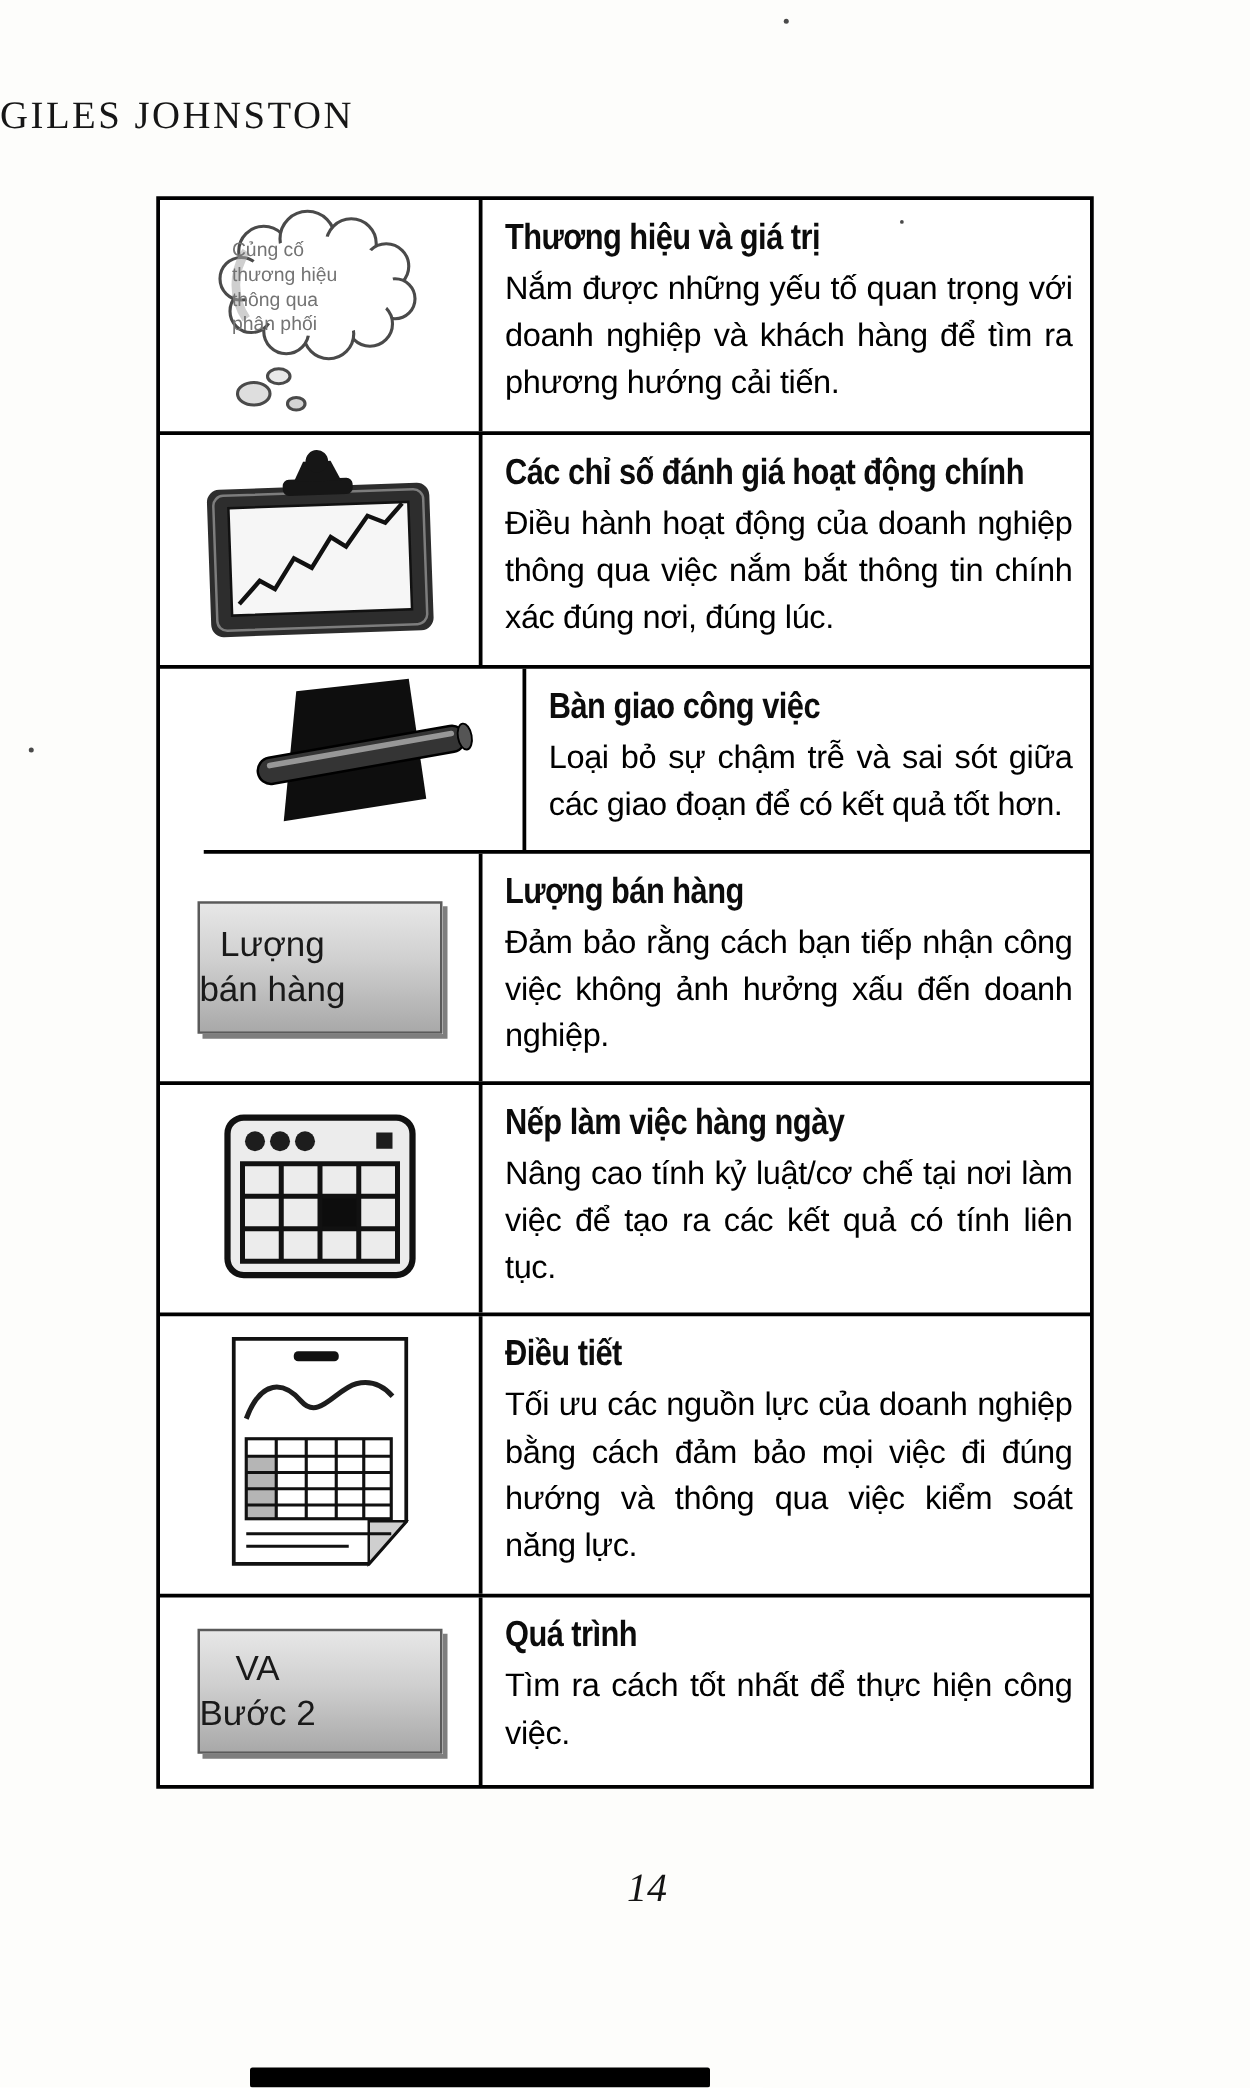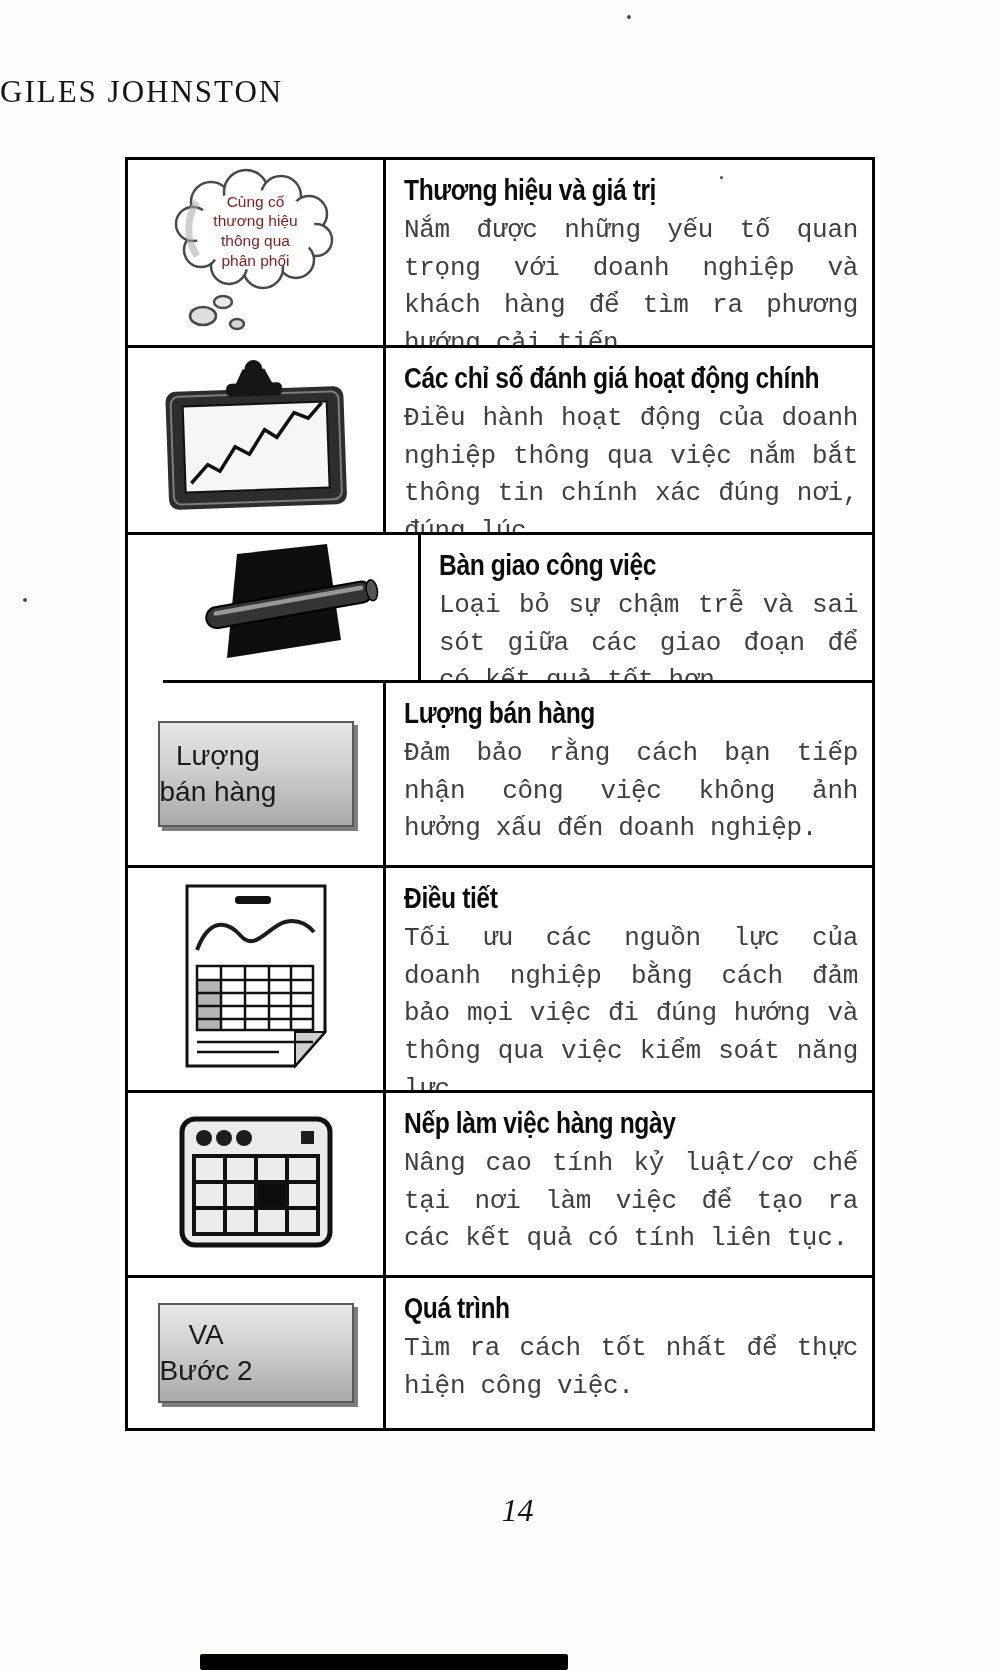--- a/index.html
+++ b/index.html
@@ -29,30 +29,30 @@
     position:relative;
   }
   .text-cell { flex:1; padding:14px 14px 8px 18px; overflow:hidden; }
   .title {
     font-weight:bold; font-size:29px; letter-spacing:-0.5px;
     transform:scaleX(0.85); transform-origin:left center;
     white-space:nowrap; margin-bottom:5px; color:#0c0c0c;
   }
   .desc {
     font-size:26px; line-height:1.45; text-align:justify;
-    letter-spacing:-0.3px; color:#404040;font-family:Liberation Mono, monospace;
+    letter-spacing:-0.3px; color:#000000;
   }
   .r1 { height:188px; } .r2 { height:187px; } .r3 { height:148px;margin-left:35px; }
   .r4 { height:185px; } .r5 { height:225px; } .r6 { height:185px; }
   .r7 { height:150px; }
   .icon-wrap { position:relative; }
   .cloud-label {
     position:absolute; top:30px; left:35px; width:140px;
-    text-align:center; font-size:15.5px; line-height:1.28;
-    white-space:pre-line; color:#7f1d1d;
+    text-align:left; font-size:15.5px; line-height:1.28;
+    white-space:pre-line; color:#737373;
   }
   .btn-icon {
     background:linear-gradient(180deg,#e7e7e7 0%,#cfcfcf 45%,#a9a9a9 100%);
     border:2px solid #5a5a5a;
     box-shadow:4px 4px 0 rgba(20,20,20,0.55);
     display:flex; align-items:center; 
     text-align:center; white-space:pre-line;
     font-size:28px; line-height:1.3; color:#1a1a1a;
   }
   .btn-sales { width:196px; height:106px; }
@@ -157,20 +157,47 @@
   <div class="row r4">
     <div class="icon-cell">
       <div class="btn-icon btn-sales">
         <span>Lượng
 bán hàng</span>
       </div>
     </div>
     <div class="text-cell">
       <div class="title">Lượng bán hàng</div>
       <div class="desc">Đảm bảo rằng cách bạn tiếp nhận công việc không ảnh hưởng xấu đến doanh nghiệp.</div>
+    </div>
+  </div>
+
+  <div class="row r6">
+    <div class="icon-cell">
+      <div class="icon-wrap">
+        <svg width="158" height="138" viewBox="0 0 158 138">
+          <rect x="5" y="6" width="148" height="126" rx="13" fill="#ececec" stroke="#111" stroke-width="5"></rect>
+          <circle cx="27" cy="25" r="8" fill="#1d1d1d"></circle>
+          <circle cx="47" cy="25" r="8" fill="#1d1d1d"></circle>
+          <circle cx="67" cy="25" r="8" fill="#1d1d1d"></circle>
+          <rect x="124" y="18" width="13" height="13" fill="#1d1d1d"></rect>
+          <rect x="79" y="69" width="31" height="26" fill="#0d0d0d"></rect>
+          <g stroke="#111" stroke-width="4" fill="none">
+            <rect x="17" y="43" width="124" height="78"></rect>
+            <line x1="17" y1="69" x2="141" y2="69"></line>
+            <line x1="17" y1="95" x2="141" y2="95"></line>
+            <line x1="48" y1="43" x2="48" y2="121"></line>
+            <line x1="79" y1="43" x2="79" y2="121"></line>
+            <line x1="110" y1="43" x2="110" y2="121"></line>
+          </g>
+        </svg>
+      </div>
+    </div>
+    <div class="text-cell">
+      <div class="title">Nếp làm việc hàng ngày</div>
+      <div class="desc">Nâng cao tính kỷ luật/cơ chế tại nơi làm việc để tạo ra các kết quả có tính liên tục.</div>
     </div>
   </div>
 
   <div class="row r5">
     <div class="icon-cell">
       <div class="icon-wrap">
         <svg width="154" height="190" viewBox="0 0 154 190">
           <path d="M8 4 H146 V150 L116 184 H8 Z" fill="#fff" stroke="#111" stroke-width="3"></path>
           <path d="M146 150 L116 150 L116 184 Z" fill="#cfcfcf" stroke="#111" stroke-width="2"></path>
           <rect x="56" y="14" width="36" height="8" rx="3.5" fill="#111"></rect>
@@ -191,47 +218,20 @@
           </g>
         </svg>
       </div>
     </div>
     <div class="text-cell">
       <div class="title">Điều tiết</div>
       <div class="desc">Tối ưu các nguồn lực của doanh nghiệp bằng cách đảm bảo mọi việc đi đúng hướng và thông qua việc kiểm soát năng lực.</div>
     </div>
   </div>
 
-  <div class="row r6">
-    <div class="icon-cell">
-      <div class="icon-wrap">
-        <svg width="158" height="138" viewBox="0 0 158 138">
-          <rect x="5" y="6" width="148" height="126" rx="13" fill="#ececec" stroke="#111" stroke-width="5"></rect>
-          <circle cx="27" cy="25" r="8" fill="#1d1d1d"></circle>
-          <circle cx="47" cy="25" r="8" fill="#1d1d1d"></circle>
-          <circle cx="67" cy="25" r="8" fill="#1d1d1d"></circle>
-          <rect x="124" y="18" width="13" height="13" fill="#1d1d1d"></rect>
-          <rect x="79" y="69" width="31" height="26" fill="#0d0d0d"></rect>
-          <g stroke="#111" stroke-width="4" fill="none">
-            <rect x="17" y="43" width="124" height="78"></rect>
-            <line x1="17" y1="69" x2="141" y2="69"></line>
-            <line x1="17" y1="95" x2="141" y2="95"></line>
-            <line x1="48" y1="43" x2="48" y2="121"></line>
-            <line x1="79" y1="43" x2="79" y2="121"></line>
-            <line x1="110" y1="43" x2="110" y2="121"></line>
-          </g>
-        </svg>
-      </div>
-    </div>
-    <div class="text-cell">
-      <div class="title">Nếp làm việc hàng ngày</div>
-      <div class="desc">Nâng cao tính kỷ luật/cơ chế tại nơi làm việc để tạo ra các kết quả có tính liên tục.</div>
-    </div>
-  </div>
-
   <div class="row r7">
     <div class="icon-cell">
       <div class="btn-icon btn-va">
         <span>VA
 Bước 2</span>
       </div>
     </div>
     <div class="text-cell">
       <div class="title">Quá trình</div>
       <div class="desc">Tìm ra cách tốt nhất để thực hiện công việc.</div>

